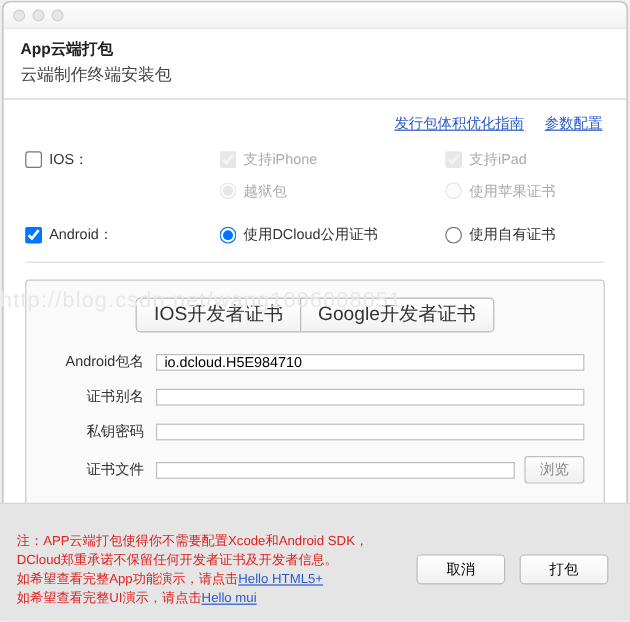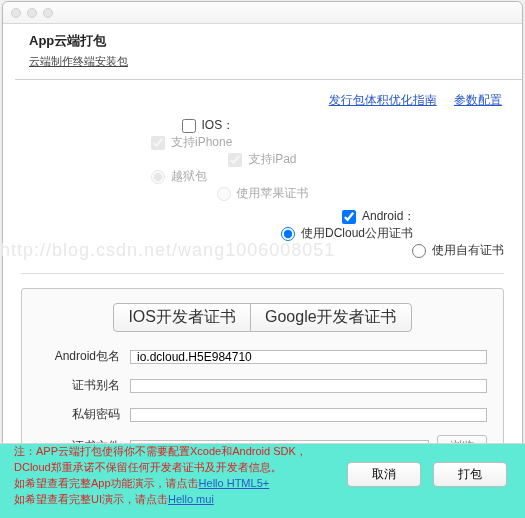--- a/index.html
+++ b/index.html
@@ -1,43 +1,43 @@
 <!DOCTYPE html>
 <html><head>
 <meta charset="utf-8">
 <style>
 * { box-sizing: border-box; margin: 0; padding: 0; font-family: -apple-system, "Helvetica Neue", Arial, sans-serif; }
 body { background: #f0f0f0; width: 525px; height: 518px; overflow: hidden; position: relative; }
 .window { width: 521px; height: 516px; background: #fff; border: 1px solid #bbb; border-radius: 6px; margin: 1px auto 0; box-shadow: 0 1px 2px rgba(0,0,0,0.08); display: flex; flex-direction: column; }
 .titlebar { height: 22px; background: linear-gradient(#fdfdfd,#f3f3f3); border-bottom: 1px solid #d8d8d8; border-radius: 6px 6px 0 0; display: flex; align-items: center; padding-left: 8px; gap: 6px; }
 .tl-dot { width: 10px; height: 10px; border-radius: 50%; background: #e6e6e6; border: 1px solid #d0d0d0; }
-.header { padding: 8px 14px 10px; border-bottom: 1px solid #d0d0d0; margin-left: 12px; }
+.header { padding: 8px 14px 10px; border-bottom: 1px solid #d0d0d0; }
 .header h1 { font-size: 13px; font-weight: 600; color: #222; }
-.header p { font-size: 11px; color: #444; margin-top: 4px; text-decoration: underline; }
+.header p { font-size: 14px; color: #444; margin-top: 4px; }
 .links-row { text-align: right; padding: 12px 20px 4px; font-size: 12px; }
 .links-row a { color: #2a59c7; text-decoration: underline; margin-left: 14px; cursor: pointer; }
 .platform-block { padding: 4px 18px 10px; font-size: 12px; color: #333; }
-.prow { display: flex; align-items: center; min-height: 26px; flex-direction: column; }
+.prow { display: flex; align-items: center; min-height: 26px; }
 .pf-label { width: 162px; display: flex; align-items: center; gap: 6px; }
-.pf-opt1 { width: 223px; display: flex; align-items: center; gap: 6px; }
+.pf-opt1 { width: 188px; display: flex; align-items: center; gap: 6px; }
 .pf-opt2 { display: flex; align-items: center; gap: 6px; }
 .disabled { color: #aaa; }
 input[type=checkbox], input[type=radio] { width: 14px; height: 14px; margin: 0; }
 .disabled input { opacity: 0.55; }
 hr.sep { border: 0; border-top: 1px solid #ddd; margin: 4px 18px 0; }
 .inner-panel { margin: 14px 18px 0; border: 1px solid #c9c9c9; border-radius: 3px; background: #fafafa; padding: 14px 16px 20px; }
 .seg-wrap { text-align: center; margin-bottom: 16px; }
 .seg { display: inline-flex; border: 1px solid #b8b8b8; border-radius: 4px; overflow: hidden; background: linear-gradient(#fff,#f2f2f2); }
 .seg button { border: 0; background: transparent; font-size: 16px; padding: 3px 14px; cursor: pointer; color: #333; }
 .seg button + button { border-left: 1px solid #b8b8b8; }
 .frow { display: flex; align-items: center; margin-bottom: 12px; }
 .frow label { width: 92px; text-align: right; padding-right: 10px; font-size: 12px; color: #333; }
 .frow input[type=text] { flex: 1; height: 14px; border: 1px solid #bdbdbd; padding: 0 6px; font-size: 12px; background: #fff; }
 .browse-btn { margin-left: 8px; font-size: 12px; padding: 2px 12px; border: 1px solid #c0c0c0; border-radius: 3px; background: linear-gradient(#fdfdfd,#efefef); color: #888; }
-.footer { position: absolute; bottom: 0; left: 0; right: 0; border-top: 1px solid #d6d6d6; padding: 0 14px 10px; display: flex; align-items: flex-start; background: #5eead4; }
+.footer { position: absolute; bottom: 0; left: 0; right: 0; border-top: 1px solid #d6d6d6; padding: 24px 14px 10px; display: flex; align-items: flex-start; background: #e5e5e5; }
 .note { font-size: 11px; line-height: 1.45; color: #d22; flex: 1; }
 .note a { color: #2a59c7; text-decoration: underline; }
 .btns { display: flex; gap: 12px; align-items: flex-end; padding-top: 18px; padding-right: 4px; }
 .btns button { font-size: 12px; padding: 3px 24px; border: 1px solid #bcbcbc; border-radius: 4px; background: linear-gradient(#fff,#f1f1f1); cursor: pointer; }
 .watermark { position: absolute; top: 240px; left: 0; right: 0; text-align: left; font-size: 18px; letter-spacing: 1px; color: #e8e8e8; pointer-events: none; z-index: 0; }
 </style>
 </head>
 <body>
 
 <div class="window">

